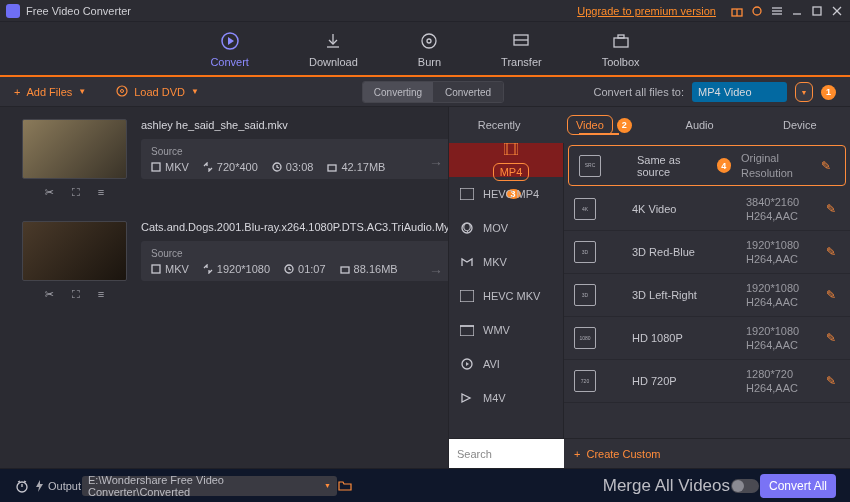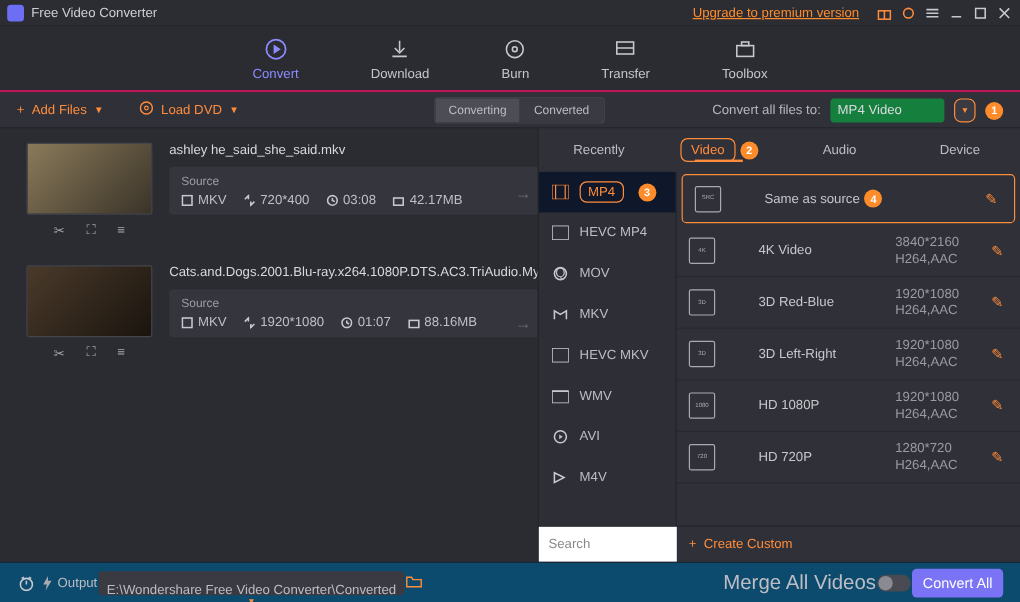--- a/index.html
+++ b/index.html
@@ -7,36 +7,36 @@
   .app{width:850px;height:502px;background:#2b2b32;display:flex;flex-direction:column;color:#c5c5cc;}
   
   .titlebar{height:22px;background:#2c2c33;display:flex;align-items:center;padding:0 6px;border-bottom:1px solid #23232a;}
   .logo{width:14px;height:14px;border-radius:3px;background:#6e6ef5;margin-right:6px;}
   .title-text{color:#cfcfd4;font-size:11px;}
   .title-spacer{flex:1;}
   .premium{color:#ff8c2b;text-decoration:underline;font-size:11px;margin-right:8px;cursor:pointer;}
   .win-ico{width:14px;height:14px;display:inline-flex;align-items:center;justify-content:center;margin-left:6px;color:#d9d9de;cursor:pointer;}
   .svg-stroke{stroke:#c8c8d0;fill:none;stroke-width:1.3;}
   
-  .topnav{height:55px;background:#2b2b32;display:flex;align-items:center;justify-content:center;gap:60px;border-bottom:2px solid #be185d;}
+  .topnav{height:55px;background:#2b2b32;display:flex;align-items:center;justify-content:center;gap:60px;border-bottom:2px solid #f97316;}
   .navitem{display:flex;flex-direction:column;align-items:center;gap:4px;color:#c5c5cc;cursor:pointer;}
   .navitem.active{color:#8c8bff;}
   .navicon{width:22px;height:22px;display:flex;align-items:center;justify-content:center;}
   .navlabel{font-size:11px;}
   
   .toolrow{height:30px;background:#303038;display:flex;align-items:center;padding:0 14px;border-bottom:1px solid #24242a;position:relative;}
   .addfiles{color:#ff8c3b;display:flex;align-items:center;gap:6px;cursor:pointer;}
   .loaddvd{color:#ff8c3b;display:flex;align-items:center;gap:6px;cursor:pointer;margin-left:30px;}
   .chev{font-size:8px;color:#ff8c3b;}
   .segctrl{position:absolute;left:362px;top:4px;display:flex;height:22px;border-radius:3px;overflow:hidden;border:1px solid #45454d;}
   .segbtn{width:70px;display:flex;align-items:center;justify-content:center;background:#3a3a42;color:#bdbdc4;font-size:10px;cursor:pointer;}
   .segbtn.active{background:#4d4d56;}
   .conv-all{position:absolute;right:14px;top:0;height:30px;display:flex;align-items:center;gap:8px;}
   .conv-label{color:#b6b6bd;font-size:11px;}
-  .conv-select{width:95px;height:20px;background:#15803d;border-radius:3px;display:flex;align-items:center;padding:0 6px;color:#d9d9de;font-size:10px;}
+  .conv-select{width:95px;height:20px;background:#0369a1;border-radius:3px;display:flex;align-items:center;padding:0 6px;color:#d9d9de;font-size:10px;}
   .conv-drop{width:18px;height:20px;background:#3a3a42;border-radius:3px;display:flex;align-items:center;justify-content:center;cursor:pointer;border:1px solid #ff8c3b;}
   .badge{width:15px;height:15px;border-radius:50%;background:#ff8c2b;color:#fff;font-size:9px;display:inline-flex;align-items:center;justify-content:center;font-weight:bold;}
   
   .main{flex:1;position:relative;display:flex;}
   .filelist{flex:1;padding:12px 10px 12px 22px;overflow:hidden;}
   .filerow{display:flex;gap:14px;margin-bottom:20px;}
   .thumbwrap{display:flex;flex-direction:column;gap:4px;}
   .thumb{width:105px;height:60px;background:#555 center/cover;border:1px solid #44444b;position:relative;border-radius:2px;}
   .thumb-tools{height:18px;display:flex;align-items:center;justify-content:center;gap:18px;color:#a9a9b1;}
   .thumb-tools span{cursor:pointer;font-size:11px;}
@@ -48,38 +48,38 @@
   .meta-item{display:flex;align-items:center;gap:4px;}
   
   .popup{position:absolute;left:448px;top:0;right:0;bottom:0;background:#303038;border-left:1px solid #24242a;display:flex;flex-direction:column;}
   .format-tabs{height:36px;display:flex;align-items:center;}
   .ftab{flex:1;display:flex;align-items:center;justify-content:center;color:#bdbdc4;font-size:11px;cursor:pointer;position:relative;gap:4px;}
   .ftab.active{color:#ff8c3b;justify-content:center;}
   .ftab.active::after{content:"";position:absolute;bottom:0;left:30%;right:30%;height:2px;background:#ff8c3b;}
   .format-body{flex:1;display:flex;overflow:hidden;}
   .leftcats{width:115px;background:#2e2e36;border-right:1px solid #24242a;overflow-y:auto;}
   .catitem{height:34px;display:flex;align-items:center;gap:8px;padding-left:10px;color:#bdbdc4;cursor:pointer;font-size:11px;}
-  .catitem.active{color:#ff8c3b;background:#0f172a;}
+  .catitem.active{color:#ff8c3b;background:#7f1d1d;flex-direction:column;}
   .caticon{width:16px;height:14px;display:flex;align-items:center;justify-content:center;}
   .rightres{flex:1;overflow-y:auto;}
   .resitem{height:43px;display:flex;align-items:center;padding:0 10px;border-bottom:1px solid #28282f;gap:10px;cursor:pointer;}
   .resitem.active{border:1px solid #ff8c3b;border-radius:4px;margin:2px 4px;height:41px;}
   .resicon{width:22px;height:22px;border:1px solid #a9a9b1;border-radius:2px;display:flex;align-items:center;justify-content:center;flex-shrink:0;}
   .resicon-txt{font-size:5px;color:#a9a9b1;line-height:1;text-align:center;}
   .resname{flex:1;color:#c6c6cd;font-size:11px;display:flex;align-items:center;gap:4px;margin-left:26px;}
   .resmeta{width:70px;font-size:9px;color:#9a9aa1;line-height:1.3;}
   .resedit{width:14px;color:#ff8c3b;cursor:pointer;font-size:12px;}
   .searchrow{height:30px;display:flex;border-top:1px solid #24242a;}
   .searchbox{flex:0 0 115px;background:#ffffff;display:flex;align-items:center;padding:0 8px;color:#888;font-size:11px;}
   .create-custom{flex:1;display:flex;align-items:center;gap:6px;padding-left:10px;color:#ff8c3b;font-size:11px;cursor:pointer;}
   
-  .bottombar{height:34px;background:#0c4a6e;display:flex;align-items:center;padding:0 14px;gap:1px;border-top:1px solid #202027;justify-content:center;}
+  .bottombar{height:34px;background:#0f172a;display:flex;align-items:center;padding:0 14px;gap:1px;border-top:1px solid #202027;justify-content:center;}
   .barico{width:16px;height:16px;color:#a9a9b1;cursor:pointer;display:flex;align-items:center;justify-content:center;}
   .out-label{font-size:11px;color:#bdbdc4;}
-  .out-path{width:255px;height:20px;background:#3a3a42;border-radius:3px;display:flex;align-items:center;padding:10px 6px;font-size:10px;color:#bcbcc3;flex-direction:column;}
+  .out-path{width:255px;height:20px;background:#3a3a42;border-radius:3px;display:flex;align-items:center;padding:0 6px;font-size:10px;color:#bcbcc3;}
   .folder-ico{color:#ff8c3b;cursor:pointer;width:16px;}
   .bot-spacer{flex:1;}
   .merge-label{font-size:17px;color:#bdbdc4;}
   .toggle{width:28px;height:14px;background:#4a4a52;border-radius:7px;position:relative;cursor:pointer;}
   .toggle::after{content:"";width:12px;height:12px;background:#8a8a92;border-radius:50%;position:absolute;top:1px;left:1px;}
   .convert-btn{width:76px;height:24px;background:#7a73f5;color:#fff;border-radius:4px;display:flex;align-items:center;justify-content:center;font-size:12px;cursor:pointer;}
   
   ::-webkit-scrollbar{width:6px;background:#2b2b32;}
   ::-webkit-scrollbar-thumb{background:#4a4a52;border-radius:3px;}
   .orange-box{border:1.5px solid #ff8c3b;border-radius:6px;padding:1px 3px;}
@@ -393,20 +393,23 @@
 
         <div class="rightres">
           <div class="resitem active">
             <div class="resicon">
                 <span class="resicon-txt">SRC</span>
               </div>
             <div class="resname">
                 <span>Same as source</span>
                 <span class="badge">4</span>
               </div>
+            <div class="resmeta">
+                <div>Original Resolution</div>
+              </div>
             <div class="resedit">✎</div>
           </div>
           <div class="resitem">
             <div class="resicon">
                 <span class="resicon-txt">4K</span>
               </div>
             <div class="resname">4K Video</div>
             <div class="resmeta">
                 <div>3840*2160</div>
                 <div>H264,AAC</div>

